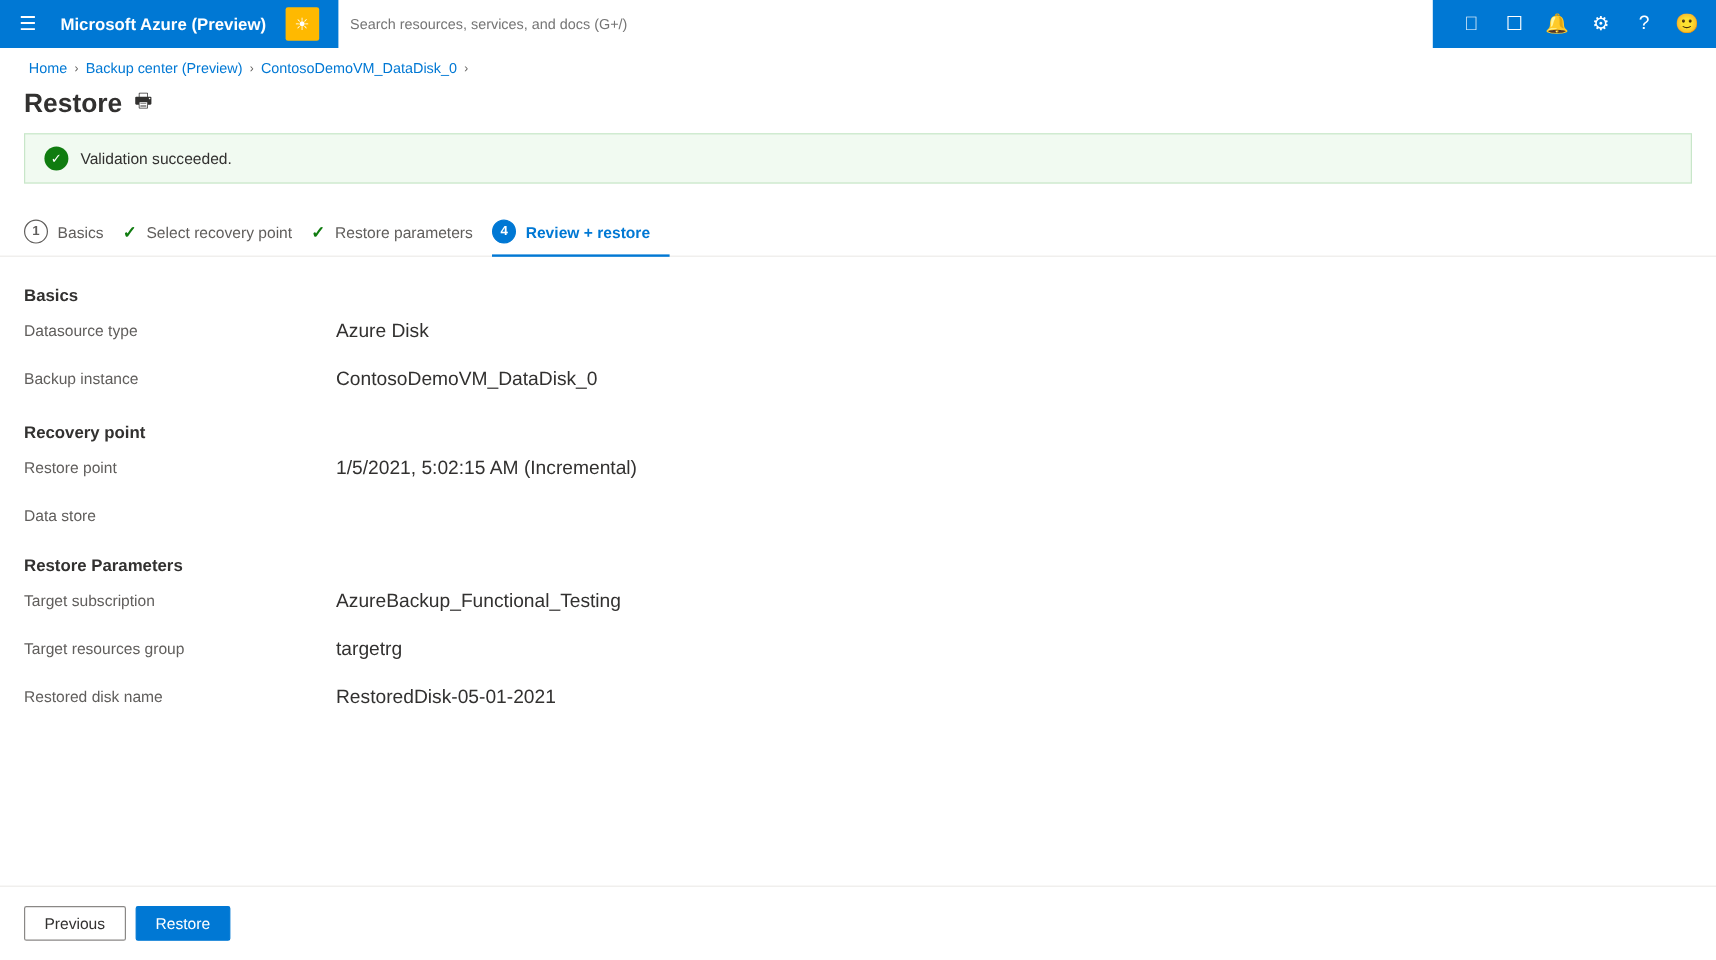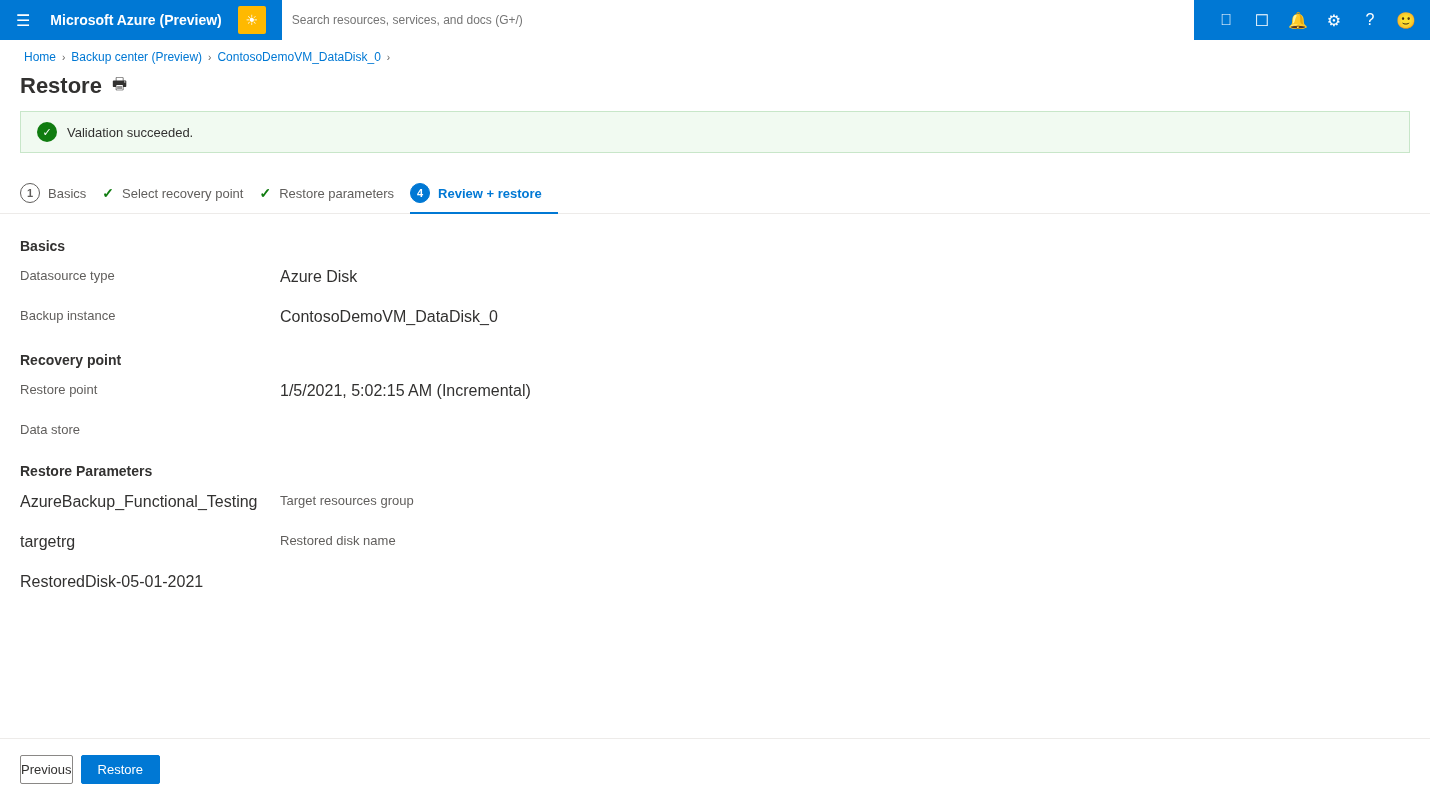--- a/index.html
+++ b/index.html
@@ -221,21 +221,21 @@
     .footer {
       border-top: 1px solid #edebe9;
       padding: 16px 20px;
       display: flex;
       align-items: center;
       gap: 8px;
       flex-shrink: 0;
       background: #fff;
     }
     .btn-secondary {
-      padding: 6px 0;
+      padding: 6px 16px;
       border: 1px solid #8a8886;
       background: #fff;
       color: #323130;
       font-size: 13px;
       cursor: pointer;
       border-radius: 2px;
     }
     .btn-primary {
       padding: 6px 16px;
       border: 1px solid #0078d4;
@@ -320,20 +320,21 @@
 
     <div class="section-title">Recovery point</div>
     <div class="info-grid">
       <span class="info-label">Restore point</span>
       <span class="info-value">1/5/2021, 5:02:15 AM (Incremental)</span>
       <span class="info-label">Data store</span>
     </div>
 
     <div class="section-title">Restore Parameters</div>
     <div class="info-grid">
+      <span class="info-label">Target subscription</span>
       <span class="info-value">AzureBackup_Functional_Testing</span>
       <span class="info-label">Target resources group</span>
       <span class="info-value">targetrg</span>
       <span class="info-label">Restored disk name</span>
       <span class="info-value">RestoredDisk-05-01-2021</span>
     </div>
 
   </div>
 </div>
 

